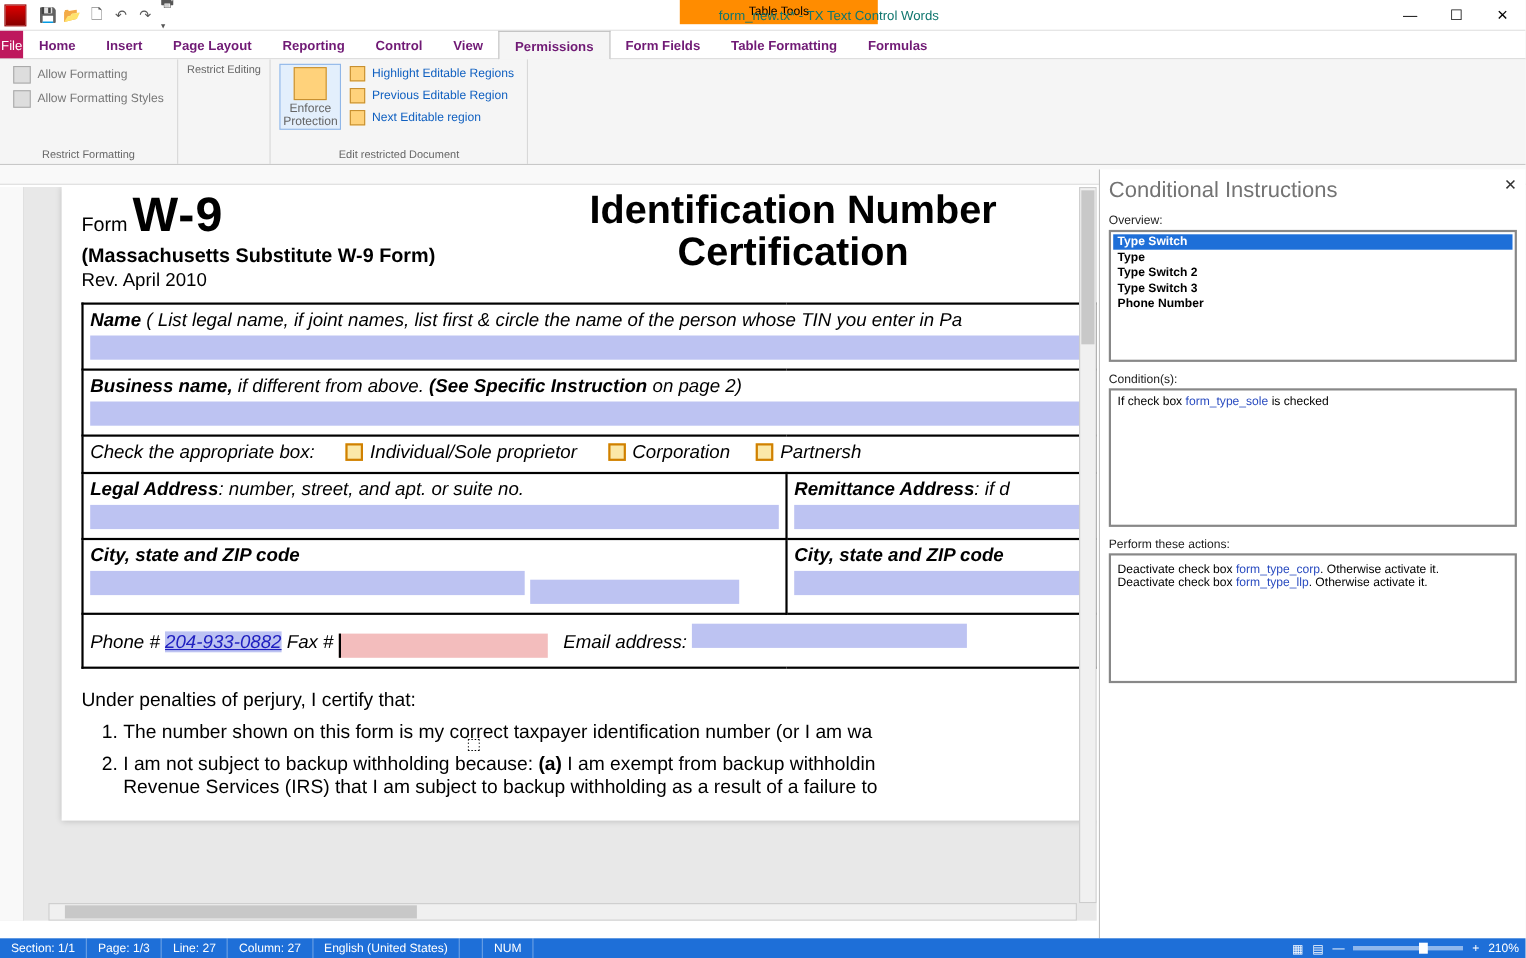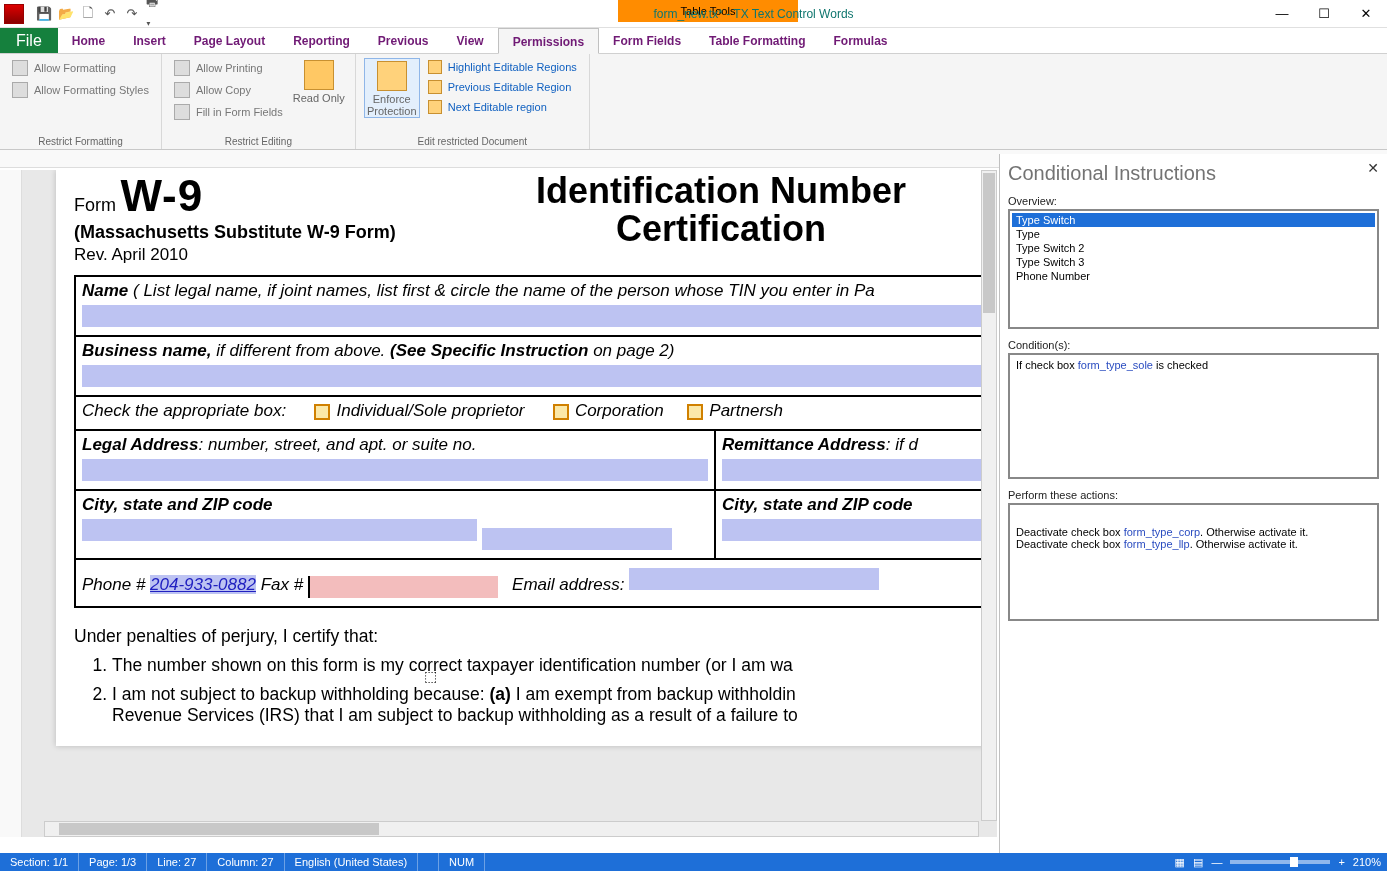--- a/index.html
+++ b/index.html
@@ -10,21 +10,21 @@
 .titlebar .app-icon { width: 20px; height: 20px; margin: 0 4px; background: linear-gradient(#d00, #800); border: 1px solid #900; }
 .titlebar .qat { display: flex; gap: 6px; padding: 0 8px; }
 .titlebar .qat span { width: 16px; height: 16px; display: inline-flex; align-items: center; justify-content: center; color: #555; font-size: 13px; cursor: pointer; }
 .titlebar .tabletools { position: absolute; left: 618px; top: 0; width: 180px; height: 22px; background: #ff8c00; color: #000; font-size: 11px; text-align: center; line-height: 22px; }
 .titlebar .doc-title { position: absolute; left: 50%; transform: translateX(-20%); font-size: 12px; color: #0f766e; }
 .titlebar .winbtns { margin-left: auto; display: flex; }
 .titlebar .winbtns span { width: 42px; height: 28px; display: inline-flex; align-items: center; justify-content: center; font-size: 13px; cursor: pointer; }
 
 
 .ribbon-tabs { height: 26px; display: flex; align-items: stretch; border-bottom: 1px solid #d0d0d0; }
-.ribbon-tabs .file-tab { background: #15803d; color: #fff; padding: 0 16px; line-height: 26px; font-size: 16px; }
+.ribbon-tabs .file-tab { background: #be185d; color: #fff; padding: 0 1px; line-height: 26px; font-size: 12px; }
 .ribbon-tabs .tab { padding: 0 14px; line-height: 26px; font-size: 12px; color: #701a75; cursor: pointer; font-weight: bold; }
 .ribbon-tabs .tab.active { background: #f5f5f5; border: 1px solid #c0c0c0; border-bottom-color: #f5f5f5; margin-bottom: -1px; }
 
 
 .ribbon { height: 96px; background: #f5f5f5; border-bottom: 1px solid #c8c8c8; display: flex; }
 .ribbon-group { border-right: 1px solid #d8d8d8; padding: 4px 8px 2px; display: flex; flex-direction: column; justify-content: space-between; }
 .ribbon-group .group-label { text-align: center; font-size: 10px; color: #666; }
 .ribbon-group .items { display: flex; gap: 4px; }
 .ribbon-group .items .col { display: flex; flex-direction: column; gap: 2px; }
 .ribbon-btn { display: flex; align-items: center; gap: 6px; font-size: 11px; color: #777; padding: 2px 4px; }
@@ -76,25 +76,25 @@
 .hscrollbar .thumb { position:absolute; left:14px; top:1px; height:12px; width:320px; background:#c8c8c8;}
 .vscrollbar { position:absolute; right:0; top:0; bottom:16px; width:16px; background:#f0f0f0; border:1px solid #ccc;}
 .vscrollbar .thumb { position:absolute; top:2px; left:1px; width:12px; height:140px; background:#c8c8c8;}
 
 
 .sidepanel { position:absolute; top:154px; right:0; bottom:18px; width:388px; background:#fff; border-left:1px solid #c0c0c0; padding:8px 8px 4px;}
 .sidepanel h2 { font-size:20px; font-weight:400; color:#737373;}
 .sidepanel .close-x { position:absolute; right:8px; top:6px; font-size:14px; cursor:pointer; color:#333;}
 .panel-section-label { font-size:11px; color:#222; margin-top:10px; margin-bottom:2px;}
 .panel-box { border:2px solid #888; background:#fff; font-size:11px; padding:2px; overflow:auto;}
-.overview-box { height:120px;}
+.overview-box { height:120px;font-weight:bold;}
 .overview-box .item { padding:1px 4px; cursor:pointer;}
 .overview-box .item.sel { background:#1e6fd8; color:#fff;}
 .cond-box { height:126px; padding:4px 6px;}
-.action-box { height:118px; padding:21px 6px;}
+.action-box { height:118px; padding:7px 6px;}
 .panel-box .form-ref { color:#2a4cc0;}
 .panel-buttons { display:flex; justify-content:flex-end; gap:8px; margin-top:10px;}
 .pbtn { width:70px; height:22px; font-size:11px; border:1px solid #888; background:#f4f4f4; cursor:pointer;}
 
 
 .statusbar { position:absolute; left:0; right:0; bottom:0; height:18px; background:#1e6fd8; color:#fff; font-size:11px; display:flex; align-items:center;}
 .statusbar .cell { padding:0 10px; border-right:1px solid rgba(255,255,255,.35); height:100%; display:flex; align-items:center;text-align:right;}
 .statusbar .flex { flex:1;}
 .statusbar .right { display:flex; align-items:center; gap:8px; padding-right:6px;}
 .zoom-slider { width:100px; height:4px; background:rgba(255,255,255,.5); position:relative;}
@@ -123,21 +123,21 @@
     <span>✕</span>
   </div>
 </div>
 
 <div class="ribbon-tabs">
   <div class="file-tab">File</div>
   <div class="tab">Home</div>
   <div class="tab">Insert</div>
   <div class="tab">Page Layout</div>
   <div class="tab">Reporting</div>
-  <div class="tab">Previous</div>
+  <div class="tab">Control</div>
   <div class="tab">View</div>
   <div class="tab active">Permissions</div>
   <div class="tab">Form Fields</div>
   <div class="tab">Table Formatting</div>
   <div class="tab">Formulas</div>
 </div>
 
 <div class="ribbon">
   <div class="ribbon-group">
     <div class="items">
@@ -149,40 +149,20 @@
         <div class="ribbon-btn">
             <span class="bicon"></span>
             <span>Allow Formatting Styles</span>
           </div>
       </div>
     </div>
     <div class="group-label">Restrict Formatting</div>
   </div>
 
   <div class="ribbon-group">
-    <div class="items">
-      <div class="col">
-        <div class="ribbon-btn">
-            <span class="bicon"></span>
-            <span>Allow Printing</span>
-          </div>
-        <div class="ribbon-btn">
-            <span class="bicon"></span>
-            <span>Allow Copy</span>
-          </div>
-        <div class="ribbon-btn">
-            <span class="bicon"></span>
-            <span>Fill in Form Fields</span>
-          </div>
-      </div>
-      <div class="bigbtn">
-        <span class="bicon"></span>
-        <span>Read Only</span>
-      </div>
-    </div>
     <div class="group-label">Restrict Editing</div>
   </div>
 
   <div class="ribbon-group">
     <div class="items">
       <div class="bigbtn active">
         <span class="bicon"></span>
         <span>Enforce Protection</span>
       </div>
       <div class="col">

